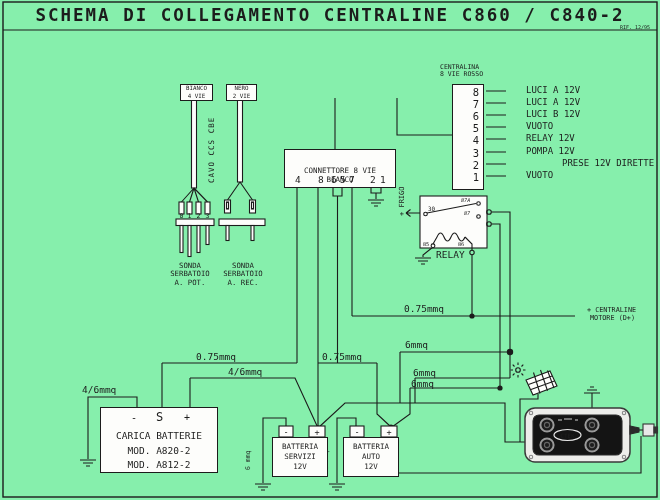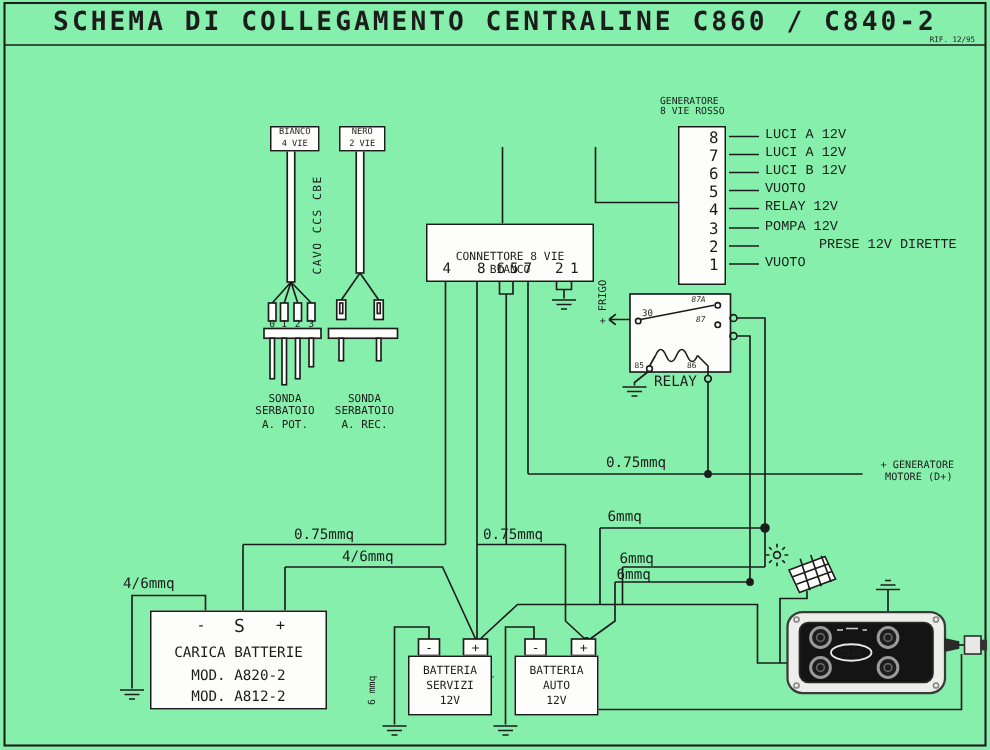--- a/index.html
+++ b/index.html
@@ -7,21 +7,21 @@
         font-family:"DejaVu Sans Mono", monospace;color:#1c1c1c;}
   .abs{position:absolute;}
   .box{position:absolute;border:1.3px solid #1c1c1c;background:#fdfdfb;box-sizing:border-box;}
   .ctr{text-align:center;}
   .t{position:absolute;white-space:nowrap;line-height:1.15;}
   svg text{font-family:"DejaVu Sans Mono", monospace;fill:#1c1c1c;}
   .title{position:absolute;left:0;top:5px;width:100%;text-align:center;
          font-size:17.5px;letter-spacing:2px;font-weight:bold;}
   .rif{position:absolute;right:10px;top:24px;font-size:5px;}
   .pinnum{position:absolute;font-size:10.5px;width:26px;text-align:right;}
-  .rosso-label{position:absolute;left:510px;font-size:9px;font-family:Liberation Mono, monospace;}
+  .rosso-label{position:absolute;left:526px;font-size:9px;}
   .bpin{position:absolute;top:24px;font-size:9.5px;}
   .gauge{position:absolute;font-size:9.5px;}
 </style>
 </head>
 <body>
 
 <div class="page">
 
   <div class="title">SCHEMA DI COLLEGAMENTO CENTRALINE C860 / C840-2</div>
   <div class="rif">RIF. 12/95</div>
@@ -216,21 +216,21 @@
     <span class="bpin" style="left:10px;">4</span>
     <span class="bpin" style="left:33px;">8</span>
     <span class="bpin" style="left:46px;">6</span>
     <span class="bpin" style="left:55px;">5</span>
     <span class="bpin" style="left:64px;">7</span>
     <span class="bpin" style="left:85px;">2</span>
     <span class="bpin" style="left:95px;">1</span>
   </div>
 
   <div class="t" style="left:440px;top:64px;font-size:6.5px;">
-    <span>GENERATORE</span><br>
+    <span>CENTRALINA</span><br>
     <span>8 VIE ROSSO</span>
   </div>
   <div class="box" style="left:452px;top:84px;width:32px;height:106px;">
     <span class="pinnum" style="top:1px;">8</span>
     <span class="pinnum" style="top:13px;">7</span>
     <span class="pinnum" style="top:25px;">6</span>
     <span class="pinnum" style="top:37px;">5</span>
     <span class="pinnum" style="top:49px;">4</span>
     <span class="pinnum" style="top:62px;">3</span>
     <span class="pinnum" style="top:74px;">2</span>
@@ -241,21 +241,21 @@
   <div class="rosso-label" style="top:109px;text-align:center;">LUCI B 12V</div>
   <div class="rosso-label" style="top:121px;">VUOTO</div>
   <div class="rosso-label" style="top:133px;">RELAY 12V</div>
   <div class="rosso-label" style="top:146px;">POMPA 12V</div>
   <div class="rosso-label" style="top:158px;padding-left:36px;">PRESE 12V DIRETTE</div>
   <div class="rosso-label" style="top:170px;">VUOTO</div>
 
   <div class="t" style="left:436px;top:250px;font-size:9.5px;">RELAY</div>
 
   <div class="t" style="left:587px;top:307px;font-size:6.8px;">
-    <span>+ GENERATORE</span><br>
+    <span>+ CENTRALINE</span><br>
     <span style="margin-left:3px;">MOTORE (D+)</span>
   </div>
 
   <div class="gauge" style="left:196px;top:351px;">0.75mmq</div>
   <div class="gauge" style="left:322px;top:351px;">0.75mmq</div>
   <div class="gauge" style="left:404px;top:303px;">0.75mmq</div>
   <div class="gauge" style="left:228px;top:366px;">4/6mmq</div>
   <div class="gauge" style="left:82px;top:384px;">4/6mmq</div>
   <div class="gauge" style="left:405px;top:339px;">6mmq</div>
   <div class="gauge" style="left:413px;top:366.5px;">6mmq</div>

